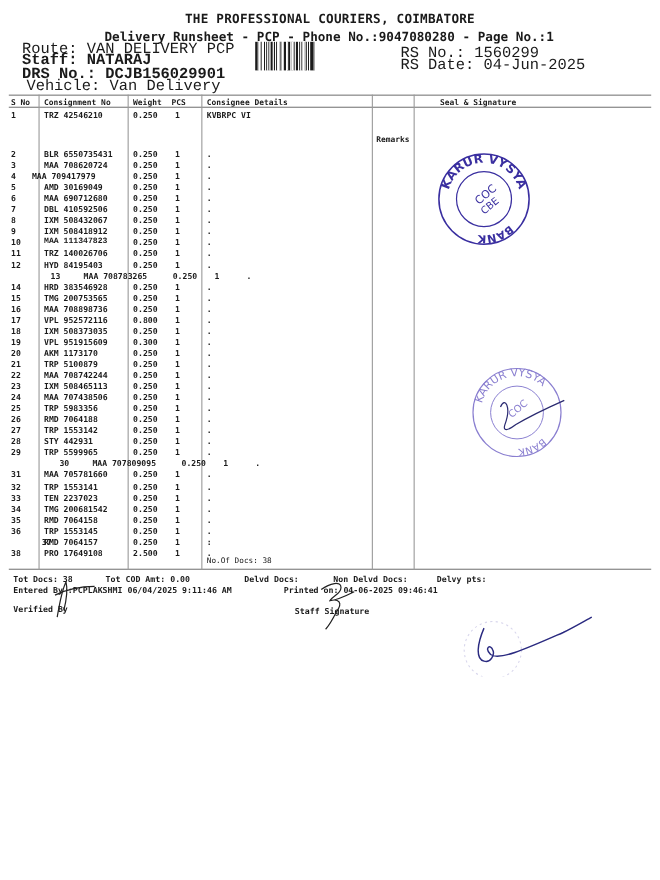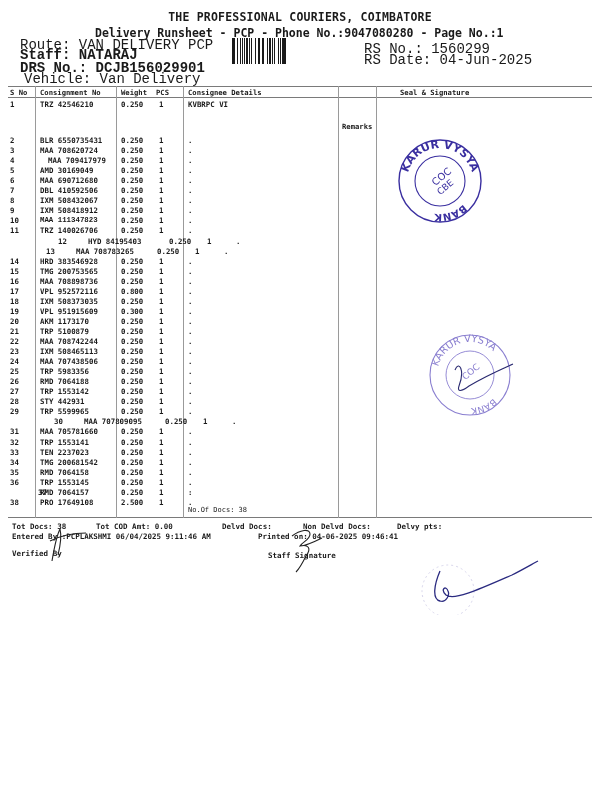--- a/index.html
+++ b/index.html
@@ -120,21 +120,21 @@
       </div>
       <div class="row" style="top: 60.05px;">
         <span style="left: 2px;">3</span>
         <span style="left: 32px;">MAA 708620724</span>
         <span style="left: 113px;">0.250</span>
         <span style="left: 151px;">1</span>
         <span style="left: 180px;">.</span>
       </div>
       <div class="row" style="top: 70.1px;">
         <span style="left: 2px;">4</span>
-        <span style="left: 40px;">MAA 709417979</span>
+        <span style="left: 21px;">MAA 709417979</span>
         <span style="left: 113px;">0.250</span>
         <span style="left: 151px;">1</span>
         <span style="left: 180px;">.</span>
       </div>
       <div class="row" style="top: 80.15px;">
         <span style="left: 2px;">5</span>
         <span style="left: 32px;">AMD 30169049</span>
         <span style="left: 113px;">0.250</span>
         <span style="left: 151px;">1</span>
         <span style="left: 180px;">.</span>
@@ -174,21 +174,21 @@
         <span style="left: 151px;">1</span>
         <span style="left: 180px;">.</span>
       </div>
       <div class="row" style="top: 140.45px;">
         <span style="left: 2px;">11</span>
         <span style="left: 32px;">TRZ 140026706</span>
         <span style="left: 113px;">0.250</span>
         <span style="left: 151px;">1</span>
         <span style="left: 180px;">.</span>
       </div>
-      <div class="row" style="top: 150.5px; margin-left: 48px;">
+      <div class="row" style="top: 150.5px;">
         <span style="left: 2px;">12</span>
         <span style="left: 32px;">HYD 84195403</span>
         <span style="left: 113px;">0.250</span>
         <span style="left: 151px;">1</span>
         <span style="left: 180px;">.</span>
       </div>
       <div class="row" style="top: 160.55px; margin-left: 36px;">
         <span style="left: 2px;">13</span>
         <span style="left: 32px;">MAA 708783265</span>
         <span style="left: 113px;">0.250</span>

